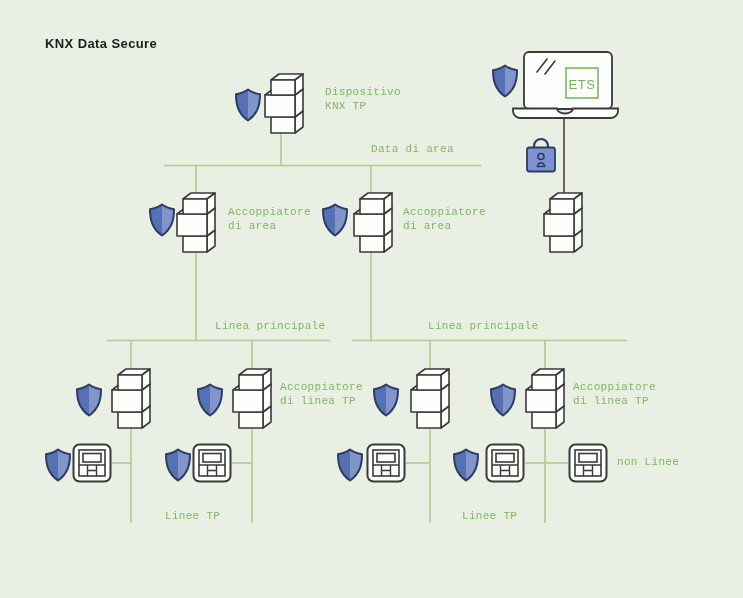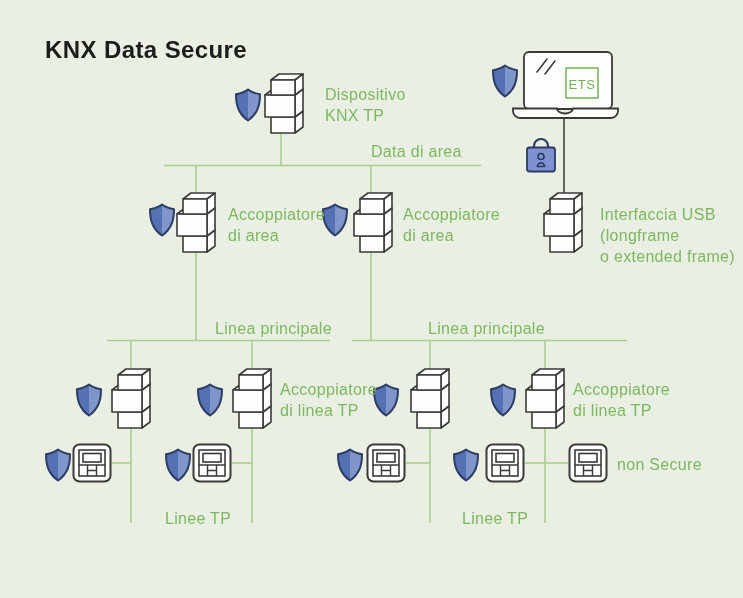--- a/index.html
+++ b/index.html
@@ -8,28 +8,29 @@
     background:#d8d8d8;
   }
   .canvas{
     position:relative;
     width:743px;height:598px;
     background:#e9efe3;
     overflow:hidden;
   }
   .title{
     position:absolute;left:45px;top:36px;
-    font-size:24px;font-weight:bold;color:#1d1d1b;
+    font-size:13px;font-weight:bold;color:#1d1d1b;
     letter-spacing:0.4px;margin:0;
   }
   .lbl{
     position:absolute;
-    font-size:16px;color:#7cb85e;
+    font-size:11px;color:#7cb85e;
     letter-spacing:0.3px;line-height:1.3;
     white-space:pre-line;
+    font-family:Liberation Mono, monospace;
   }
   svg.art{position:absolute;left:0;top:0;}
 </style>
 </head>
 <body>
 
 <div class="canvas">
 
   <h1 class="title">KNX Data Secure</h1>
 
@@ -149,26 +150,23 @@
     </g>
   </svg>
 
   <div class="lbl" style="left:325px;top:85px">Dispositivo
 KNX TP</div>
   <div class="lbl" style="left:371px;top:142px">Data di area</div>
   <div class="lbl" style="left:228px;top:205px">Accoppiatore
 di area</div>
   <div class="lbl" style="left:403px;top:205px">Accoppiatore
 di area</div>
-  <div class="lbl" style="left:600px;top:205px">Interfaccia USB
-(longframe
-o extended frame)</div>
   <div class="lbl" style="left:215px;top:319px">Linea principale</div>
   <div class="lbl" style="left:428px;top:319px">Linea principale</div>
   <div class="lbl" style="left:280px;top:380px">Accoppiatore
 di linea TP</div>
   <div class="lbl" style="left:573px;top:380px">Accoppiatore
 di linea TP</div>
-  <div class="lbl" style="left:617px;top:455px">non Secure</div>
+  <div class="lbl" style="left:617px;top:455px">non Linee</div>
   <div class="lbl" style="left:165px;top:509px">Linee TP</div>
   <div class="lbl" style="left:462px;top:509px">Linee TP</div>
 
 </div>
 
 </body></html>

